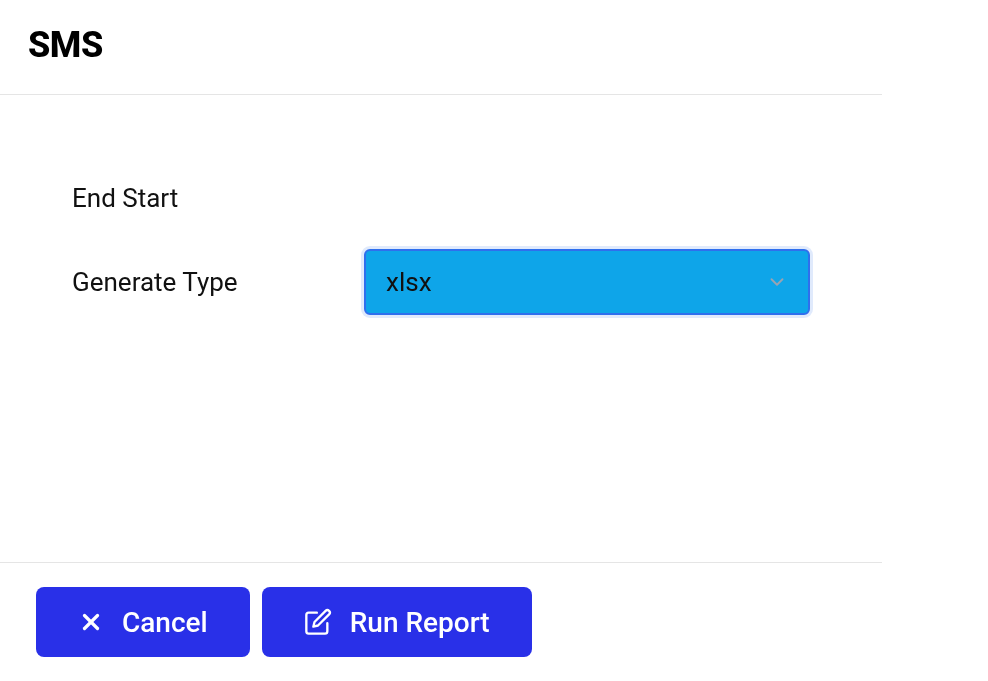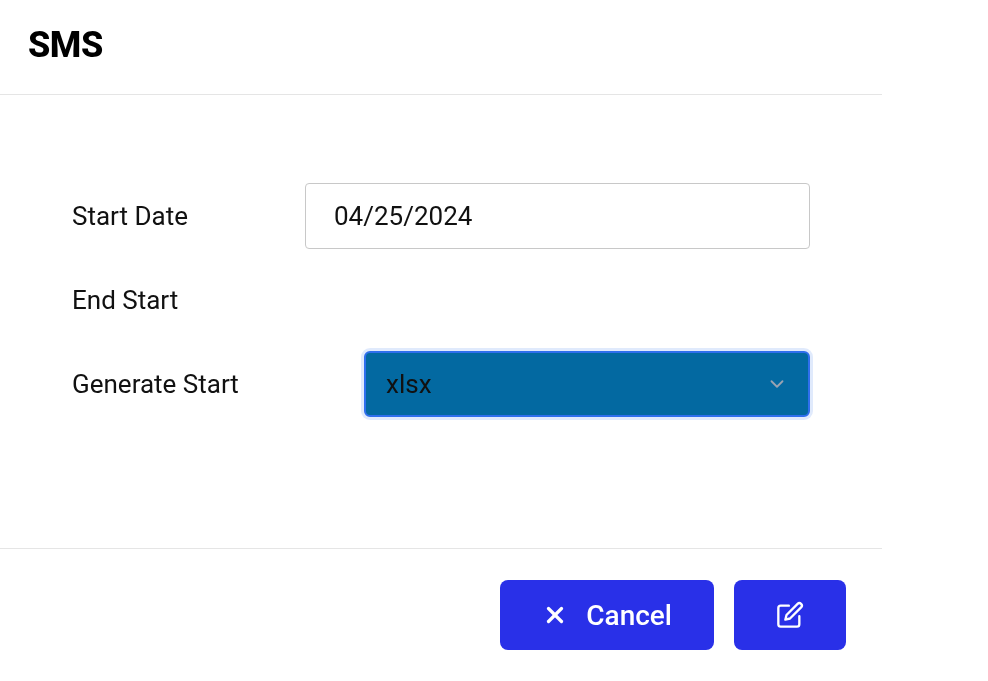--- a/index.html
+++ b/index.html
@@ -56,39 +56,38 @@
     .select-wrap {
       position: relative;
       width: 505px;
       height: 66px;
       border: 2px solid #2f6fed;
       border-radius: 6px;
       box-shadow: 0 0 0 3px rgba(47,111,237,0.15);
       display: flex;
       align-items: center;
       padding: 8px 20px;
-      background: #0369a1;
+      background: #0ea5e9;
       cursor: pointer;
     }
     .select-value {
       font-size: 26px;
       color: #111;
       flex: 1;
     }
     .chevron {
       color: #9aa3b2;
       display: flex;
       align-items: center;
     }
     .footer {
       border-top: 1px solid #e5e5e5;
-      padding: 31px 36px;
+      padding: 24px 36px;
       display: flex;
-      justify-content: flex-end;
-      gap: 20px;
+      gap: 12px;
       position: absolute;
       bottom: 0;
       left: 0;
       right: 0;
     }
     .btn {
       height: 70px;
       border: none;
       border-radius: 8px;
       background: #2930e8;
@@ -115,33 +114,27 @@
 </head>
 <body>
 
 <div class="container">
   <div class="header">
     <h1 class="title">SMS</h1>
   </div>
 
   <div class="form-area">
 
-    <div class="form-row">
-      <div class="form-label">Start Date</div>
-      <div class="input-wrap">
-        <input type="text" class="text-input" value="04/25/2024" style="">
-      </div>
-    </div>
 
     <div class="form-row">
       <div class="form-label">End Start</div>
     </div>
 
     <div class="form-row">
-      <div class="form-label">Generate Start</div>
+      <div class="form-label">Generate Type</div>
       <div class="select-wrap">
         <span class="select-value">xlsx</span>
         <span class="chevron">
           <svg width="22" height="22" viewBox="0 0 24 24" fill="none" stroke="currentColor" stroke-width="2" stroke-linecap="round" stroke-linejoin="round">
             <polyline points="6 9 12 15 18 9"></polyline>
           </svg>
         </span>
       </div>
     </div>
 
@@ -157,15 +150,16 @@
       </span>
       <span>Cancel</span>
     </button>
     <button class="btn">
       <span>
         <svg width="28" height="28" viewBox="0 0 24 24" fill="none" stroke="currentColor" stroke-width="2" stroke-linecap="round" stroke-linejoin="round">
           <path d="M11 4H4a2 2 0 0 0-2 2v14a2 2 0 0 0 2 2h14a2 2 0 0 0 2-2v-7"></path>
           <path d="M18.5 2.5a2.121 2.121 0 0 1 3 3L12 15l-4 1 1-4 9.5-9.5z"></path>
         </svg>
       </span>
+      <span>Run Report</span>
     </button>
   </div>
 </div>
 
 </body></html>

